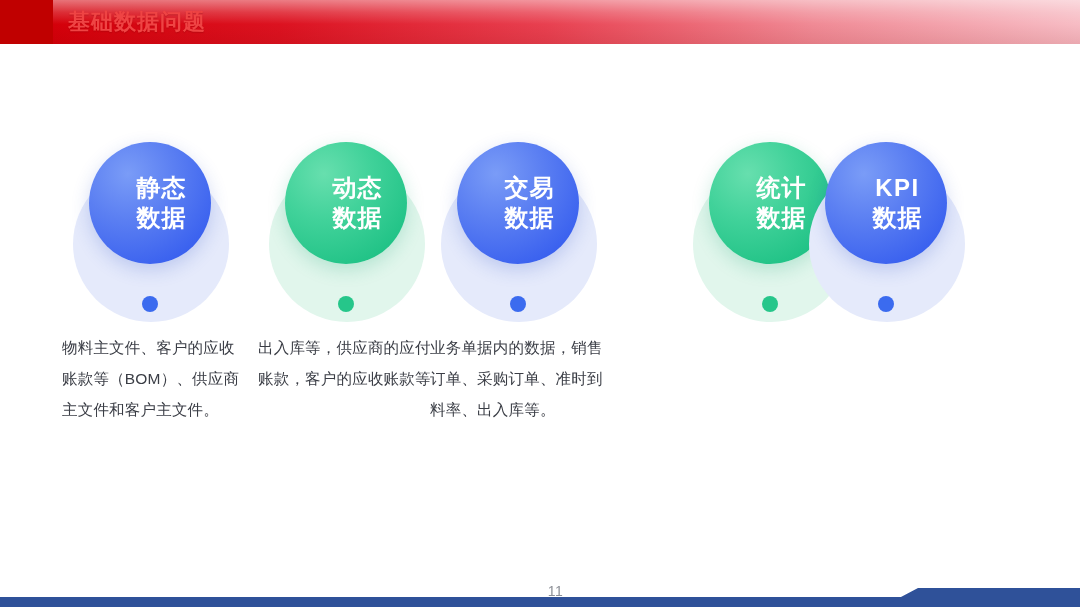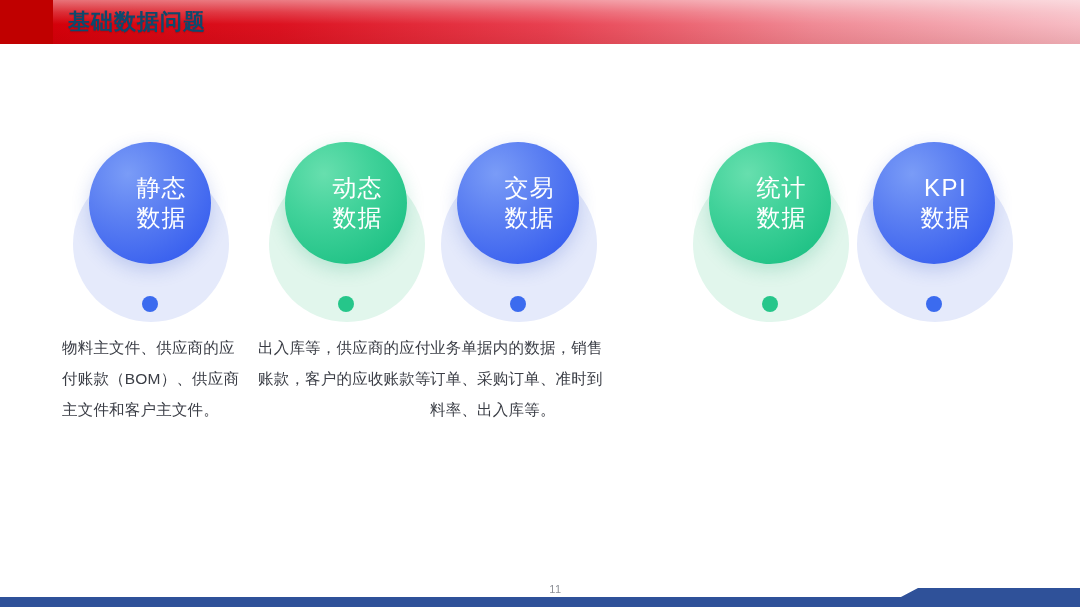--- a/index.html
+++ b/index.html
@@ -57,21 +57,21 @@
         #e84050 48%,
         #f08a95 74%,
         #f7bcc4 100%);
   }
   .title-text {
     position: absolute;
     left: 68px;
     top: 9px;
     font-size: 22px;
     font-weight: bold;
-    color: #0c4a6e;
+    color: #ef4444;
     letter-spacing: 1px;
     line-height: 26px;
     white-space: nowrap;
     text-shadow: 0 1px 1px rgba(120,0,0,0.25);
   }
 
   
   .columns {
     position: absolute;
     left: 0;
@@ -82,21 +82,21 @@
   .column {
     position: absolute;
     top: 0;
     width: 196px;
     height: 520px;
   }
   .col-0 { left: 52px; }
   .col-1 { left: 248px; }
   .col-2 { left: 420px; }
   .col-3 { left: 672px; }
-  .col-4 { left: 836px; }
+  .col-4 { left: 788px; }
 
   
   .bubble-wrap {
     position: absolute;
     left: 0;
     top: 86px;
     width: 196px;
     height: 190px;
   }
   .halo {
@@ -127,21 +127,21 @@
     background: radial-gradient(circle at 32% 26%, #7a9cf7 0%, #5b7ff2 38%, #3b62ef 78%, #2f55e8 100%);
     box-shadow: 0 6px 18px rgba(45,80,200,0.22);
   }
   .orb.green {
     background: radial-gradient(circle at 32% 26%, #67dfae 0%, #41d29a 38%, #22c387 78%, #17b97d 100%);
     box-shadow: 0 6px 18px rgba(25,165,115,0.22);
   }
   .orb-line {
     color: #ffffff;
     font-size: 24px;
-    font-weight: normal;
+    font-weight: bold;
     line-height: 30px;
     letter-spacing: 1px;
     white-space: nowrap;
     margin-left: 23px;
   }
   .orb-line.latin { letter-spacing: 1.5px; }
 
   .dot {
     position: absolute;
     left: 90px;
@@ -166,21 +166,21 @@
     letter-spacing: 0.2px;
   }
 
   
   .page-number {
     position: absolute;
     left: 0;
     right: 0;
     top: 583px;
     text-align: center;
-    font-size: 11px;
+    font-size: 14px;
     color: #8d9097;
     letter-spacing: 0.5px;
     padding-left: 31px;
   }
   .footer-bar {
     position: absolute;
     left: 0;
     top: 597px;
     width: 1080px;
     height: 10px;
@@ -211,21 +211,21 @@
 
     <div class="column col-0">
       <div class="bubble-wrap">
         <div class="halo blue"></div>
         <div class="orb blue">
           <div class="orb-line">静态</div>
           <div class="orb-line">数据</div>
         </div>
         <div class="dot blue"></div>
       </div>
-      <div class="desc">物料主文件、供应商的应付账款（BOM）、供应商主文件和客户主文件。</div>
+      <div class="desc">物料主文件、客户的应收账款等（BOM）、供应商主文件和客户主文件。</div>
     </div>
 
     <div class="column col-1">
       <div class="bubble-wrap">
         <div class="halo green"></div>
         <div class="orb green">
           <div class="orb-line">动态</div>
           <div class="orb-line">数据</div>
         </div>
         <div class="dot green"></div>

